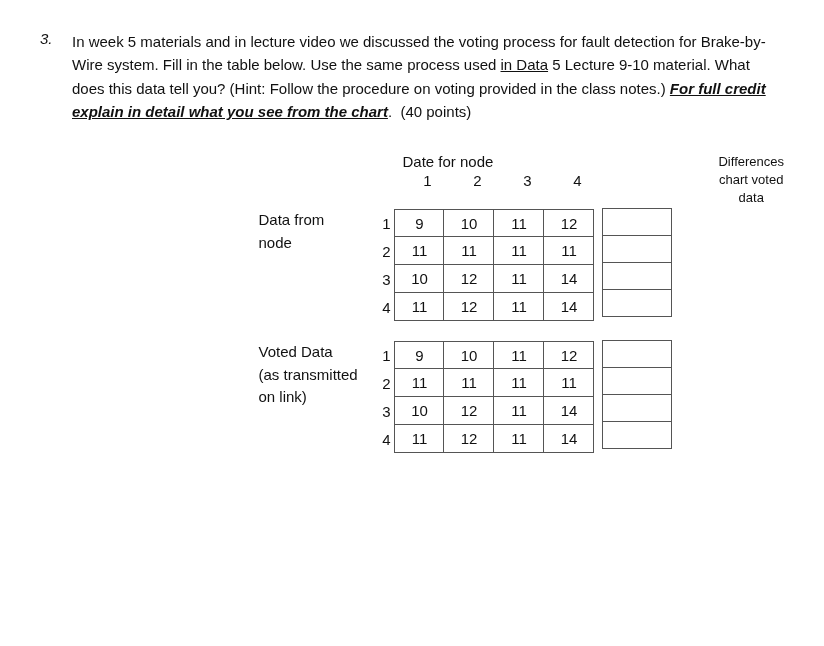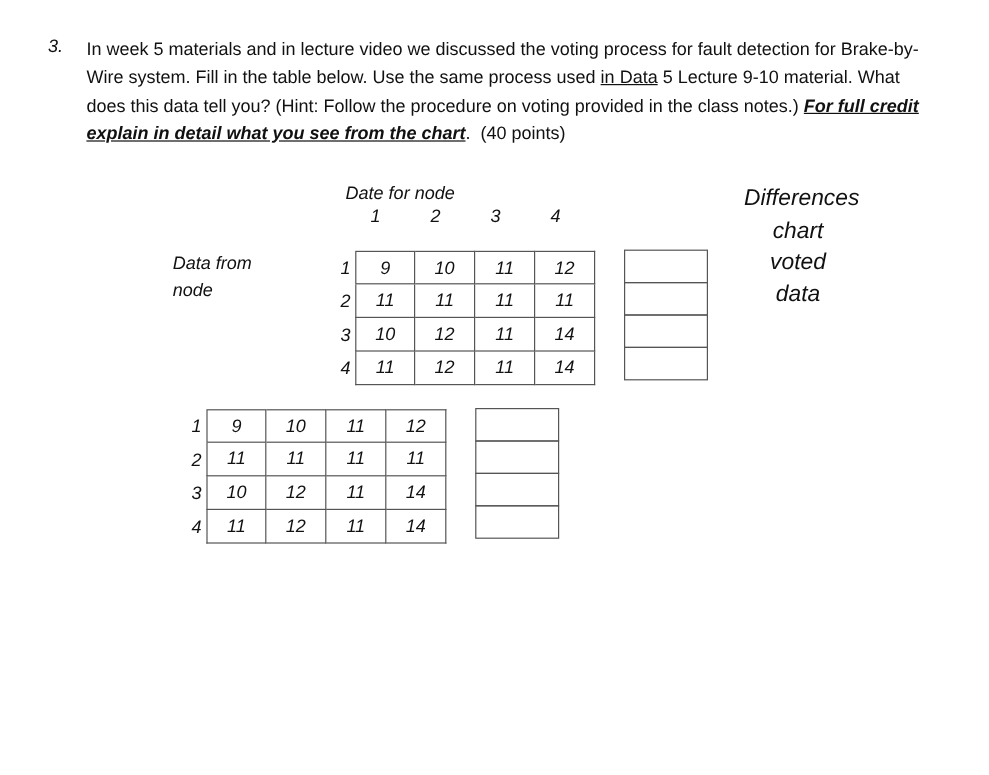--- a/index.html
+++ b/index.html
@@ -24,41 +24,40 @@
     .question-text {
       line-height: 1.55;
     }
     .underline { text-decoration: underline; }
     .bold { font-weight: normal; }
     .bold-italic-underline { font-weight: bold; font-style: italic; text-decoration: underline; }
 
     .table-section {
       display: flex;
       flex-direction: column;
-      align-items: center;
+      align-items: flex-end;
       margin-left: 30px;
-      font-style: italic;
     }
 
     .main-layout {
       display: flex;
       gap: 30px;
       align-items: flex-start;
     }
 
     .left-tables {
       display: flex;
       flex-direction: column;
       gap: 20px;
     }
 
     .table-group {
       display: flex;
       align-items: flex-start;
-      gap: 24px;
+      gap: 8px;
     }
 
     .row-label {
       font-size: 15px;
       min-width: 100px;
       padding-top: 0px;
       line-height: 1.5;
     }
 
     .data-table-wrapper {
@@ -127,21 +126,21 @@
     }
 
     
     .diff-column {
       display: flex;
       flex-direction: column;
       align-items: flex-start;
     }
 
     .diff-label {
-      font-size: 19px;
+      font-size: 13px;
       text-align: center;
       line-height: 1.4;
       margin-bottom: 4px;
       max-width: 90px;
     }
 
     .diff-boxes {
       display: flex;
       flex-direction: column;
     }
@@ -248,20 +247,25 @@
 
         <div class="diff-boxes">
           <div class="diff-box"></div>
           <div class="diff-box"></div>
           <div class="diff-box"></div>
           <div class="diff-box"></div>
         </div>
       </div>
 
       <div class="table-group">
+        <div class="row-label">
+          <div>Voted Data</div>
+          <div>(as transmitted</div>
+          <div>on link)</div>
+        </div>
         <div class="data-table-wrapper">
           <div class="data-grid">
             <div class="grid-row">
               <div class="row-num">1</div>
               <div class="cell">9</div>
               <div class="cell">10</div>
               <div class="cell">11</div>
               <div class="cell">12</div>
             </div>
             <div class="grid-row">

